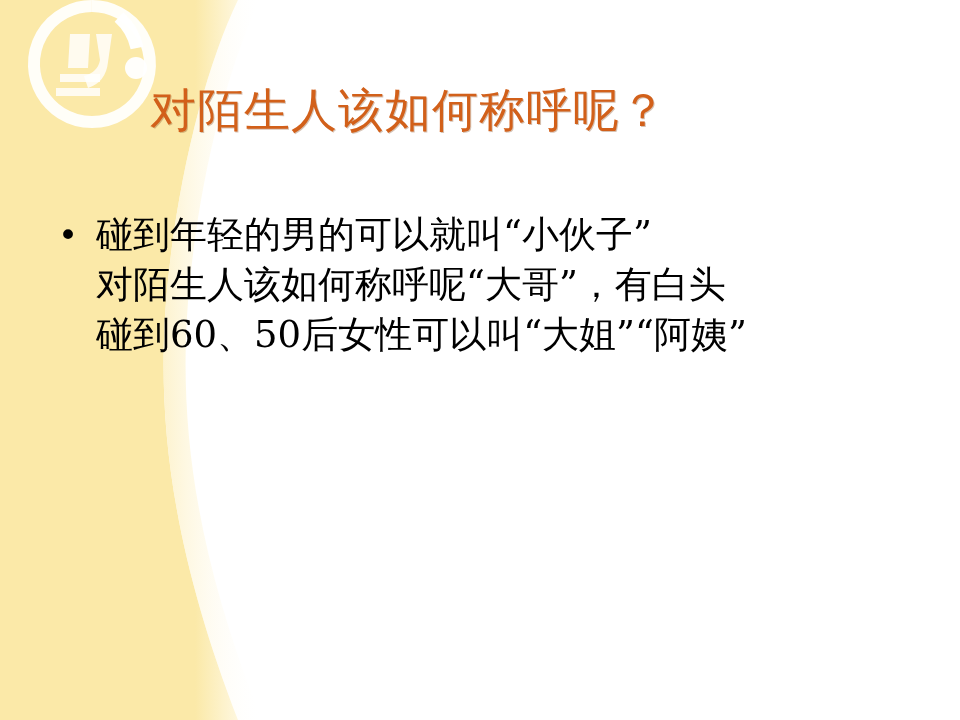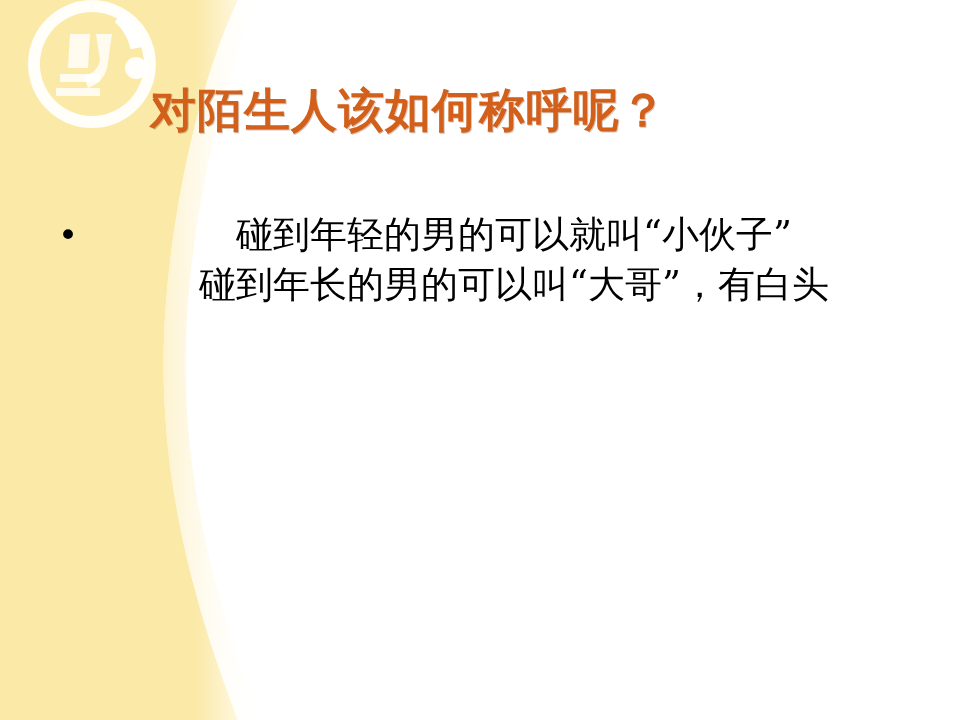--- a/index.html
+++ b/index.html
@@ -33,21 +33,21 @@
   }
   
   .title {
     position: absolute;
     left: 150px;
     top: 82px;
     width: 790px;
     color: #D2601A;
     font-family: "DejaVu Serif", "Liberation Serif", serif;
     font-size: 46px;
-    font-weight: 700;
+    font-weight: 400;
     letter-spacing: 1px;
     line-height: 56px;
     white-space: nowrap;
     text-shadow: 1px 1px 0 rgba(120,55,10,0.30);
   }
   
   .body-block {
     position: absolute;
     left: 52px;
     top: 210px;
@@ -70,21 +70,20 @@
   .bullet-lines {
     flex: 1 1 auto;
   }
   .bodyline {
     color: #000000;
     font-family: "DejaVu Serif", "Liberation Serif", serif;
     font-size: 37px;
     line-height: 50px;
     white-space: nowrap;
     letter-spacing: 0px;
-    text-align: center;
   }
 </style>
 </head>
 <body>
 
 <div id="slide">
 
   <svg class="band-layer" viewBox="0 0 960 720" preserveAspectRatio="none">
     <defs>
       <linearGradient id="bandFade" x1="0" y1="0" x2="1" y2="0">
@@ -117,18 +116,19 @@
     </g>
   </svg>
 
   <div class="title">对陌生人该如何称呼呢？</div>
 
   <div class="body-block">
     <div class="bullet-row">
       <div class="bullet-dot">•</div>
       <div class="bullet-lines">
         <div class="bodyline">碰到年轻的男的可以就叫“小伙子”</div>
-        <div class="bodyline">碰到年长的男的可以叫“大哥”，有白头</div>
+        <div class="bodyline">对陌生人该如何称呼呢“大哥”，有白头</div>
+        <div class="bodyline">碰到60、50后女性可以叫“大姐”“阿姨”</div>
       </div>
     </div>
   </div>
 
 </div>
 
 </body></html>

